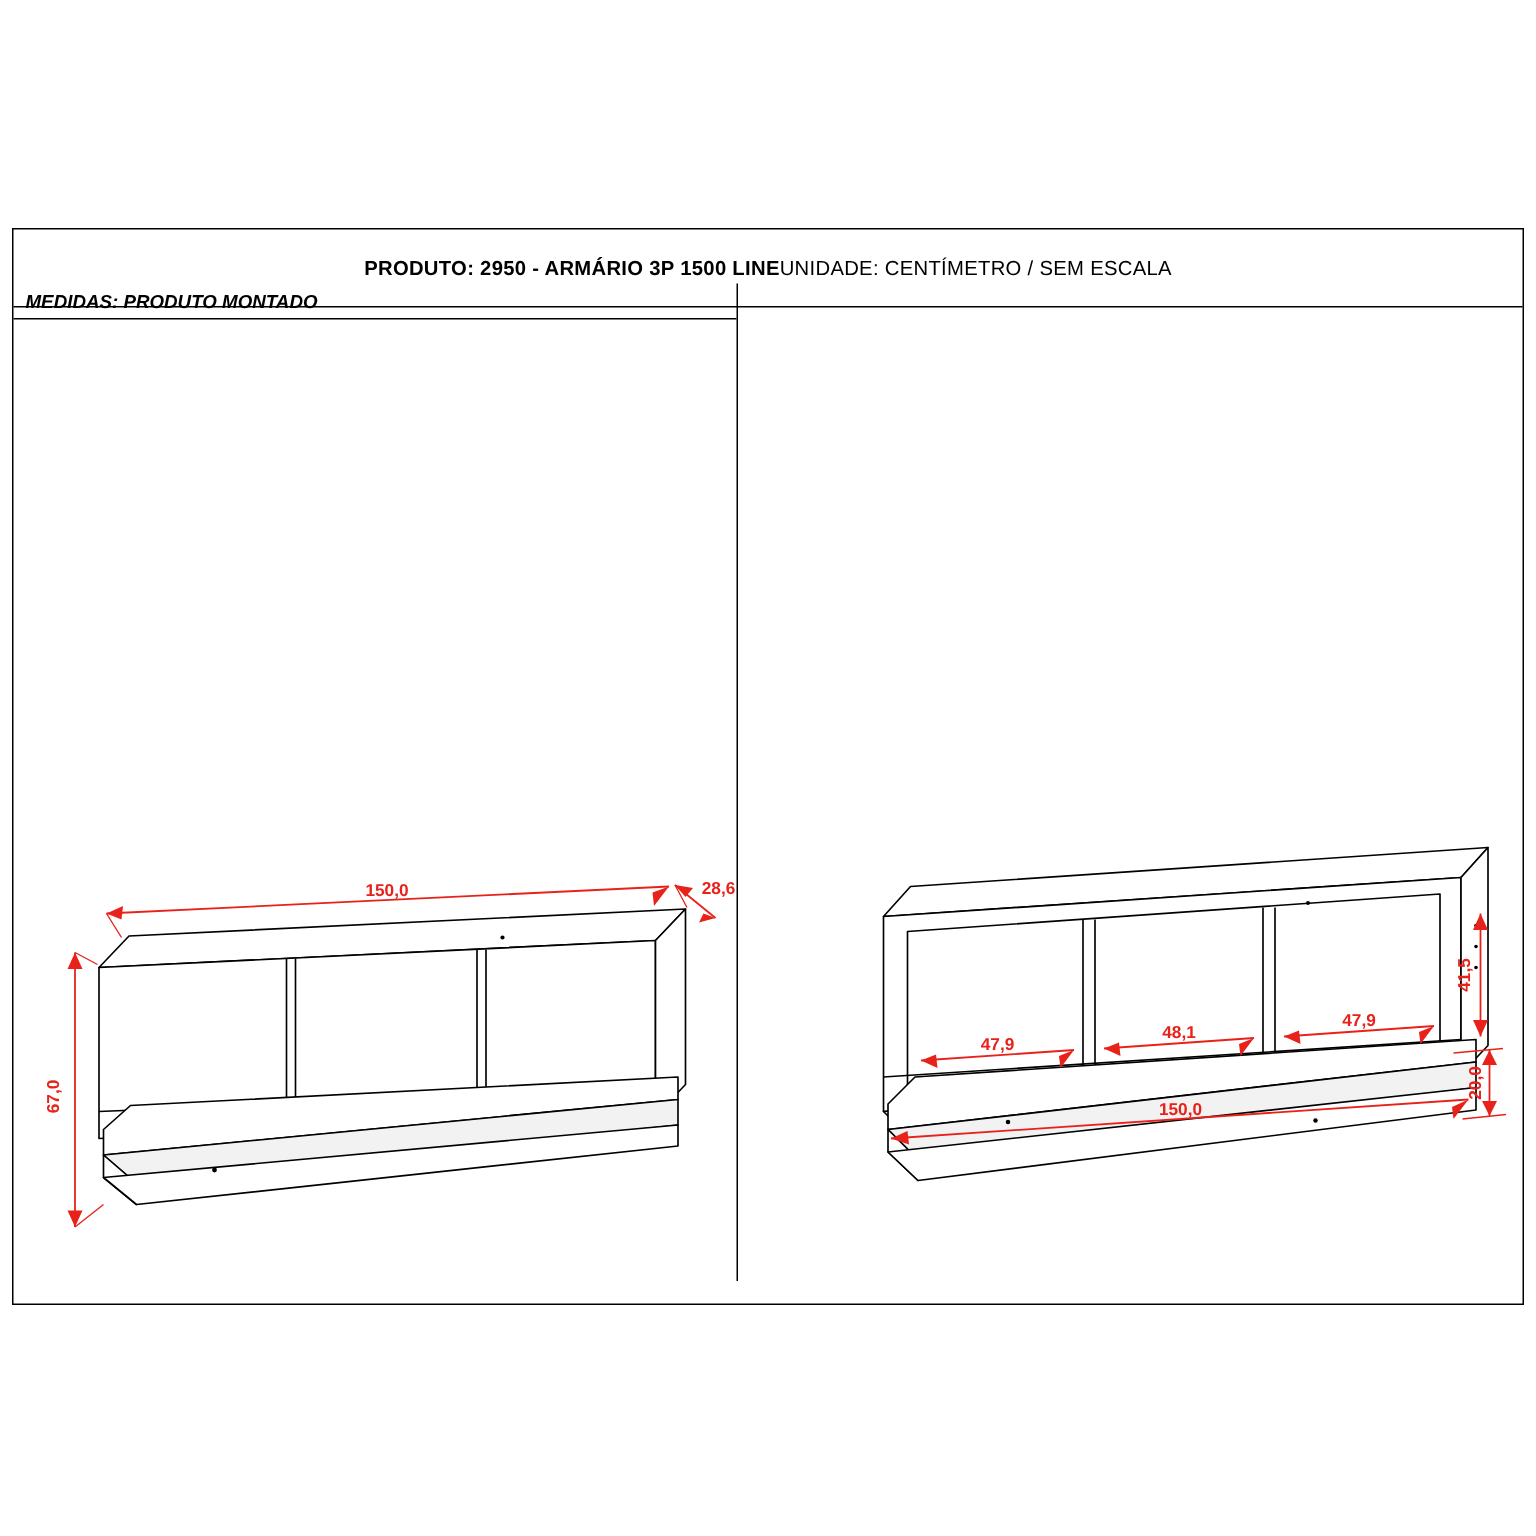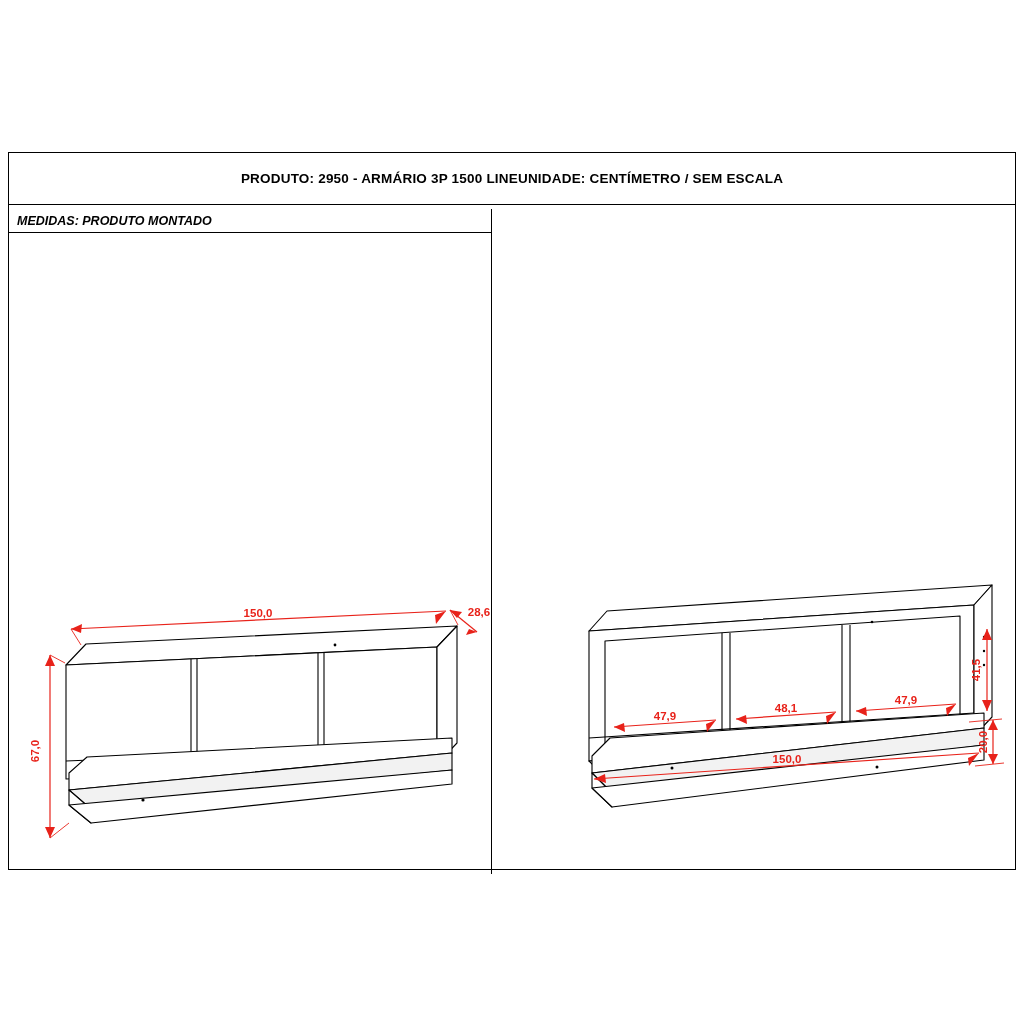--- a/index.html
+++ b/index.html
@@ -38,28 +38,28 @@
     justify-content: center;
   }
   .title-line1 {
     font-size: 13.5px;
     font-weight: bold;
     letter-spacing: 0.2px;
     line-height: 18px;
   }
   .title-line2 {
     font-size: 13.5px;
-    font-weight: bold;
+    font-weight: normal;
     letter-spacing: 0.2px;
     line-height: 18px;
   }
   .panes {
     position: absolute;
     left: 0;
-    top: 56px;
+    top: 36px;
     width: 100%;
     height: 665px;
     display: flex;
     gap: 40px;
   }
   .pane {
     position: relative;
     flex: 1 1 50%;
     box-sizing: border-box;
   }

